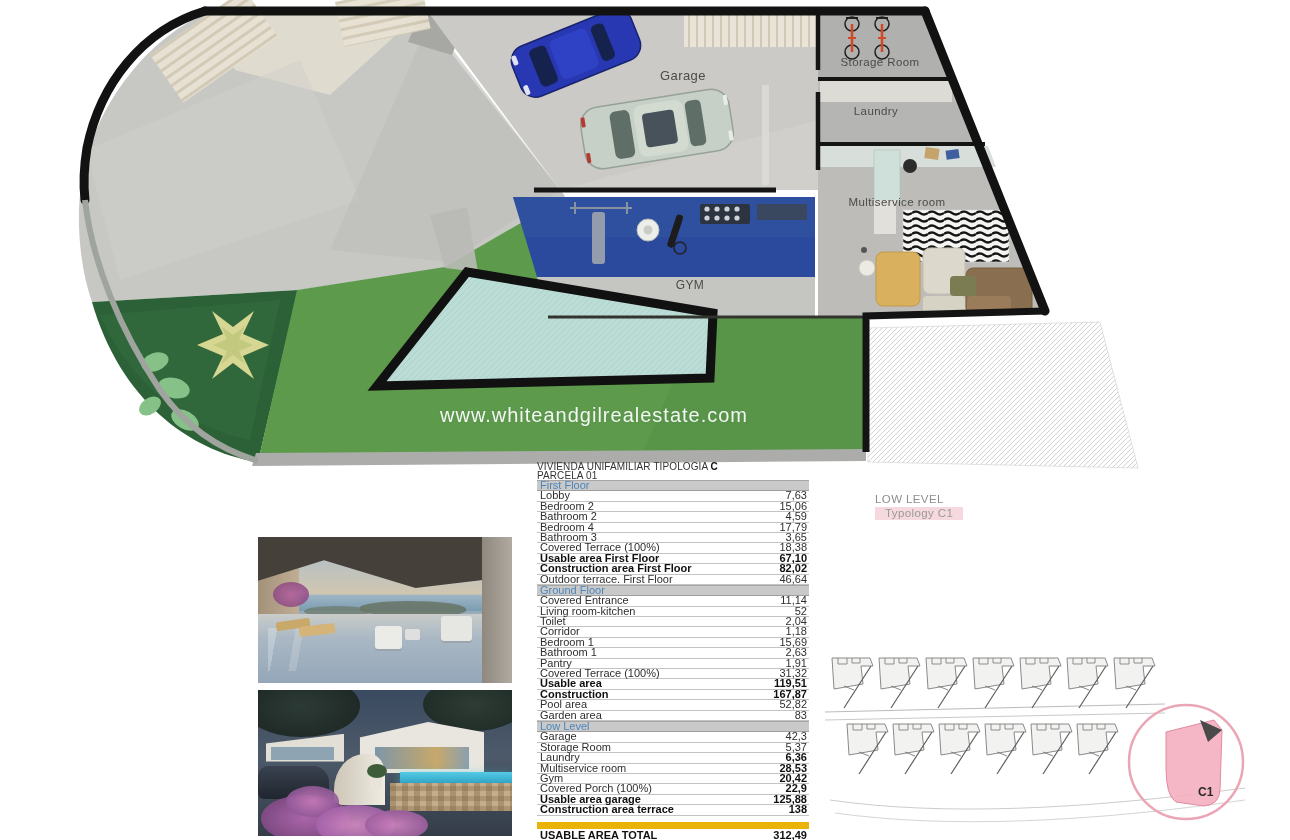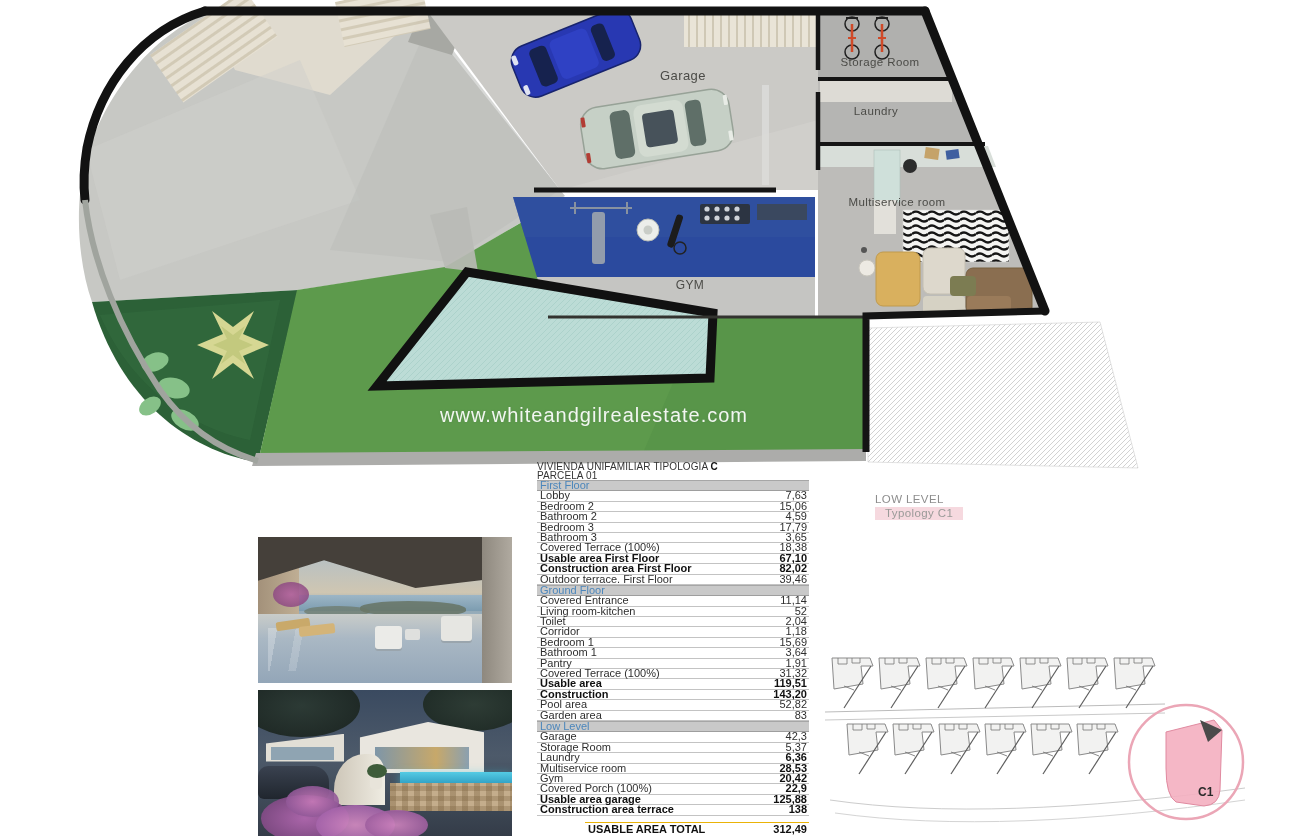--- a/index.html
+++ b/index.html
@@ -21,21 +21,21 @@
   
   #area-table{position:absolute;left:537px;top:462px;width:272px;}
   #table-head{font-size:10px;line-height:9px;color:#333;letter-spacing:.1px;}
   #table-head b{color:#111;}
   .tr{display:flex;justify-content:space-between;align-items:baseline;
       border-bottom:1px solid #c3c3c3;padding:0 2px 0 3px;height:9.4px;line-height:9.6px;
       font-size:11px;color:#2e2e2e;}
   .tr.th{background:#c9c9c9;color:#4c86bb;border-top:1px solid #a6a6a6;border-bottom:1px solid #9e9e9e;}
   .tr .tv{text-align:right;}
   .b{font-weight:bold;color:#101010;}
-  .tr.total{border-top:1px solid #eab308;border-bottom:none;margin-top:6px;padding-top:2px;font-weight:bold;color:#101010;margin-left:48px;}
+  .tr.total{border-top:7px solid #eab308;border-bottom:none;margin-top:6px;padding-top:2px;font-weight:bold;color:#101010;}
 
   
   #levelbox{position:absolute;left:875px;top:493px;font-size:11.5px;line-height:13.5px;
     color:#8e8e8e;letter-spacing:.4px;}
   #levelbox .pink{display:inline-block;background:#f6d9df;color:#9a9a98;padding:0 10px;}
 
   
   .photo{position:absolute;left:258px;width:254px;height:146px;overflow:hidden;background:#888;}
   .photo>div{position:absolute;}
   #photo-terrace{top:537px;background:linear-gradient(180deg,#a9bdcc 0%,#cfc6b2 38%,#8ea6b4 48%,#a6b8c4 60%,#b3c2cc 100%);}
@@ -319,42 +319,42 @@
         </div>
         <div class="tr">
           <span class="tl">Bedroom 2</span>
           <span class="tv">15,06</span>
         </div>
         <div class="tr">
           <span class="tl">Bathroom 2</span>
           <span class="tv">4,59</span>
         </div>
         <div class="tr">
-          <span class="tl">Bedroom 3</span>
+          <span class="tl">Bedroom 4</span>
           <span class="tv">17,79</span>
         </div>
         <div class="tr">
           <span class="tl">Bathroom 3</span>
           <span class="tv">3,65</span>
         </div>
         <div class="tr">
           <span class="tl">Covered Terrace (100%)</span>
           <span class="tv">18,38</span>
         </div>
         <div class="tr">
           <span class="tl b">Usable area First Floor</span>
           <span class="tv b">67,10</span>
         </div>
         <div class="tr">
           <span class="tl b">Construction area First Floor</span>
           <span class="tv b">82,02</span>
         </div>
         <div class="tr">
           <span class="tl">Outdoor terrace. First Floor</span>
-          <span class="tv">39,46</span>
+          <span class="tv">46,64</span>
         </div>
         <div class="tr th">Ground Floor</div>
         <div class="tr">
           <span class="tl">Covered Entrance</span>
           <span class="tv">11,14</span>
         </div>
         <div class="tr">
           <span class="tl">Living room-kitchen</span>
           <span class="tv">52</span>
         </div>
@@ -365,37 +365,37 @@
         <div class="tr">
           <span class="tl">Corridor</span>
           <span class="tv">1,18</span>
         </div>
         <div class="tr">
           <span class="tl">Bedroom 1</span>
           <span class="tv">15,69</span>
         </div>
         <div class="tr">
           <span class="tl">Bathroom 1</span>
-          <span class="tv">3,64</span>
+          <span class="tv">2,63</span>
         </div>
         <div class="tr">
           <span class="tl">Pantry</span>
           <span class="tv">1,91</span>
         </div>
         <div class="tr">
           <span class="tl">Covered Terrace (100%)</span>
           <span class="tv">31,32</span>
         </div>
         <div class="tr">
           <span class="tl b">Usable area</span>
           <span class="tv b">119,51</span>
         </div>
         <div class="tr">
           <span class="tl b">Construction</span>
-          <span class="tv b">143,20</span>
+          <span class="tv b">167,87</span>
         </div>
         <div class="tr">
           <span class="tl">Pool area</span>
           <span class="tv">52,82</span>
         </div>
         <div class="tr">
           <span class="tl">Garden area</span>
           <span class="tv">83</span>
         </div>
         <div class="tr th">Low Level</div>

